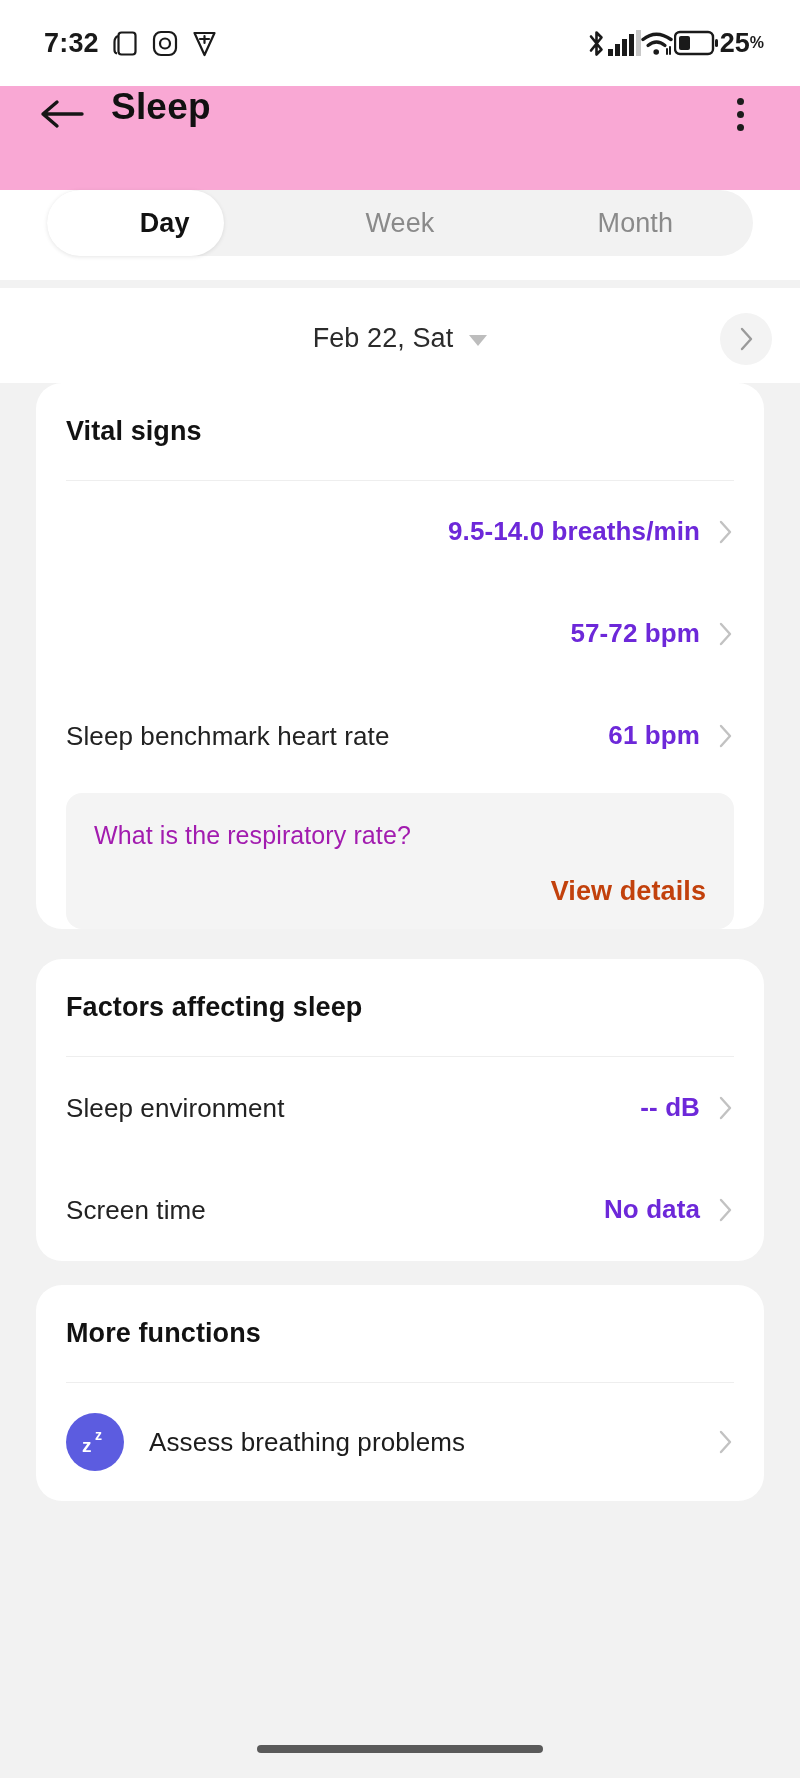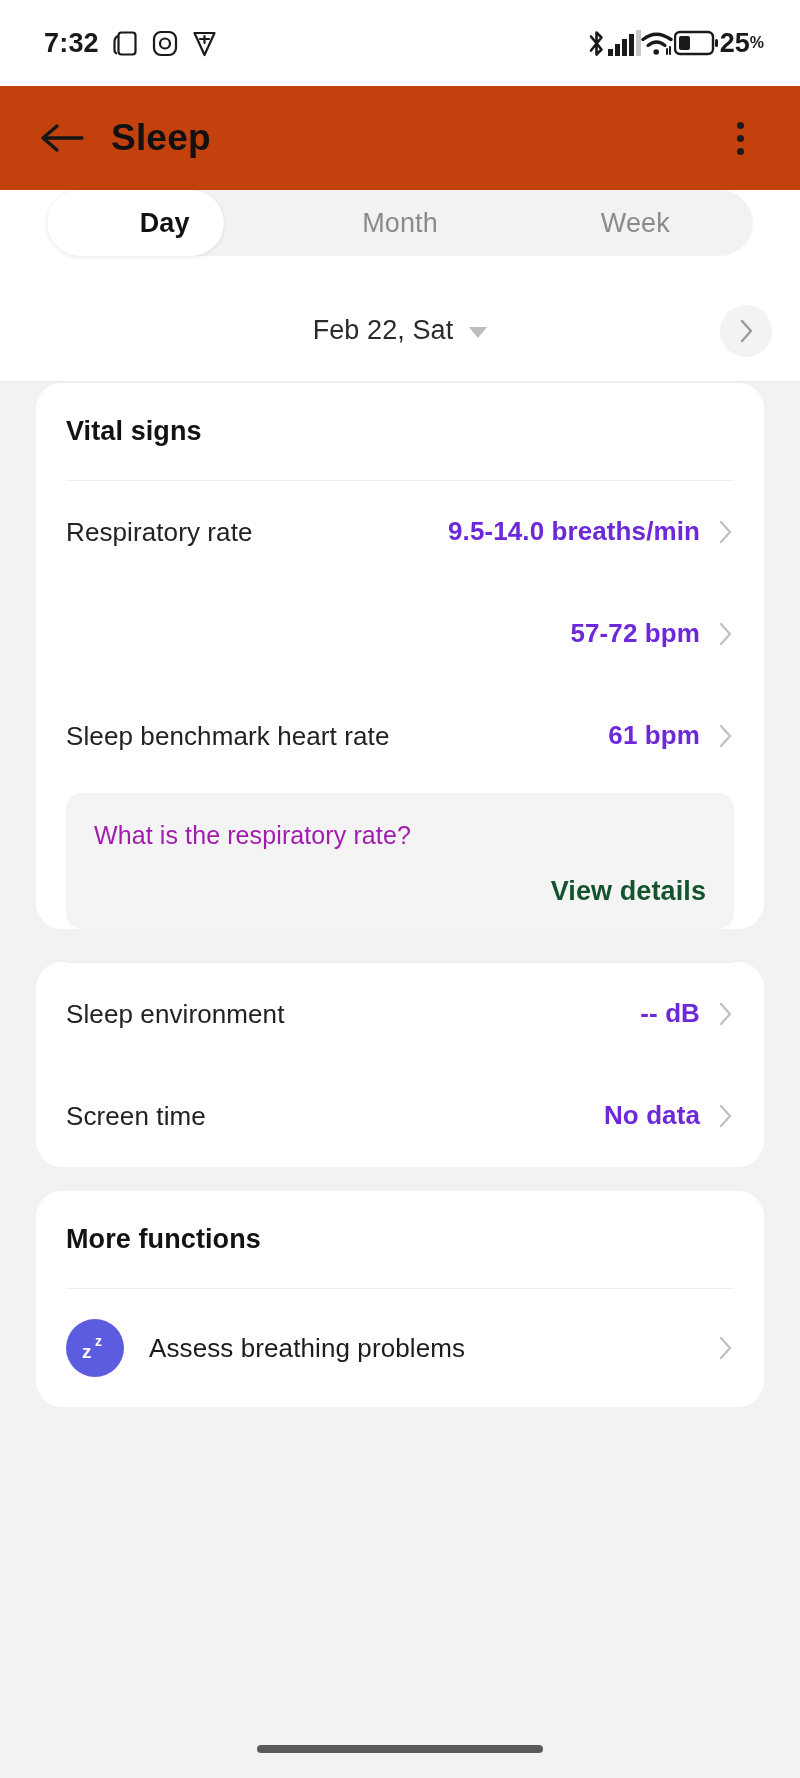--- a/index.html
+++ b/index.html
@@ -21,22 +21,22 @@
   .sb-left { display: flex; align-items: center; gap: 14px; }
   .sb-time { font-size: 27px; font-weight: 600; color: #1a1a1a; letter-spacing: .2px; }
   .sb-right { display: flex; align-items: center; }
   .sb-batt-txt { font-size: 27px; font-weight: 600; color: #1a1a1a; margin-left: 2px; }
   .sb-batt-pct { font-size: 16px; font-weight: 600; color: #1a1a1a; }
   .ico { display: block; }
 
   
   .appbar {
     position: absolute; top: 86px; left: 0; right: 0; height: 104px;
-    background: #c2410c;
-    display: flex; align-items: center;
+    background: #f9a8d4;
+    display: flex; align-items: flex-start;
     padding: 0 36px 0 34px;
   }
   .back-btn { width: 56px; height: 56px; display: flex; align-items: center; justify-content: center; }
   .app-title { font-size: 37px; font-weight: 700; color: #111; margin-left: 21px; letter-spacing: .2px; }
   .spacer { flex: 1; }
   .more-btn { width: 48px; height: 56px; display: flex; flex-direction: column; align-items: center; justify-content: center; gap: 6px; }
   .more-dot { width: 7px; height: 7px; border-radius: 50%; background: #1c1c1c; }
 
   
   .tabs-wrap {
@@ -53,21 +53,21 @@
   }
   .tab.active { color: #121212; font-weight: 700; }
   .tab-pill {
     position: absolute; z-index: 1; top: 0; left: 0;
     width: 25%; height: 66px; border-radius: 33px; background: #ffffff;
     box-shadow: 0 1px 4px rgba(0,0,0,.10);
   }
 
   
   .datebar {
-    position: absolute; top: 280px; left: 0; right: 0; height: 102px;
+    position: absolute; top: 288px; left: 0; right: 0; height: 102px;
     background: #ffffff;
     display: flex; align-items: center; justify-content: center;
     border-bottom: 1px solid #ececec;
   }
   .date-inner { display: flex; align-items: center; gap: 16px; }
   .date-text { font-size: 27px; color: #2b2b2b; letter-spacing: .1px; }
   .caret {
     width: 0; height: 0; border-left: 9px solid transparent; border-right: 9px solid transparent;
     border-top: 11px solid #bdbdbd; margin-top: 4px;
   }
@@ -206,22 +206,22 @@
       <span class="more-dot"></span>
       <span class="more-dot"></span>
       <span class="more-dot"></span>
     </div>
   </div>
 
   <div class="tabs-wrap">
     <div class="tabs">
       <div class="tab-pill"></div>
       <div class="tab active">Day</div>
+      <div class="tab">Week</div>
       <div class="tab">Month</div>
-      <div class="tab">Week</div>
     </div>
   </div>
 
   <div class="datebar">
     <div class="date-inner">
       <span class="date-text">Feb 22, Sat</span>
       <span class="caret"></span>
     </div>
     <div class="date-next">
       <span>
@@ -232,21 +232,20 @@
     </div>
   </div>
 
   <div class="content">
 
     <div class="card">
       <div class="card-title">Vital signs</div>
       <div class="card-rule"></div>
 
       <div class="row">
-        <div class="row-label">Respiratory rate</div>
         <div class="row-fill"></div>
         <div class="row-value">9.5-14.0 breaths/min</div>
         <div class="row-chev">
           <svg class="ico" width="17" height="28" viewBox="0 0 17 28">
               <path d="M4 4 L13 14 L4 24" fill="none" stroke="#c2c2c2" stroke-width="2.4" stroke-linecap="round" stroke-linejoin="round"></path>
             </svg>
         </div>
       </div>
 
       <div class="row">
@@ -266,26 +265,27 @@
         <div class="row-chev">
           <svg class="ico" width="17" height="28" viewBox="0 0 17 28">
               <path d="M4 4 L13 14 L4 24" fill="none" stroke="#c2c2c2" stroke-width="2.4" stroke-linecap="round" stroke-linejoin="round"></path>
             </svg>
         </div>
       </div>
 
       <div class="infobox">
         <div class="infobox-q">What is the respiratory rate?</div>
         <div class="infobox-link-row">
-          <span class="infobox-link" style="color:#14532d">View details</span>
+          <span class="infobox-link" style="color:#c2410c">View details</span>
         </div>
       </div>
     </div>
 
     <div class="card">
+      <div class="card-title">Factors affecting sleep</div>
       <div class="card-rule"></div>
 
       <div class="row">
         <div class="row-label">Sleep environment</div>
         <div class="row-fill"></div>
         <div class="row-value">--  dB</div>
         <div class="row-chev">
           <svg class="ico" width="17" height="28" viewBox="0 0 17 28">
               <path d="M4 4 L13 14 L4 24" fill="none" stroke="#c2c2c2" stroke-width="2.4" stroke-linecap="round" stroke-linejoin="round"></path>
             </svg>

